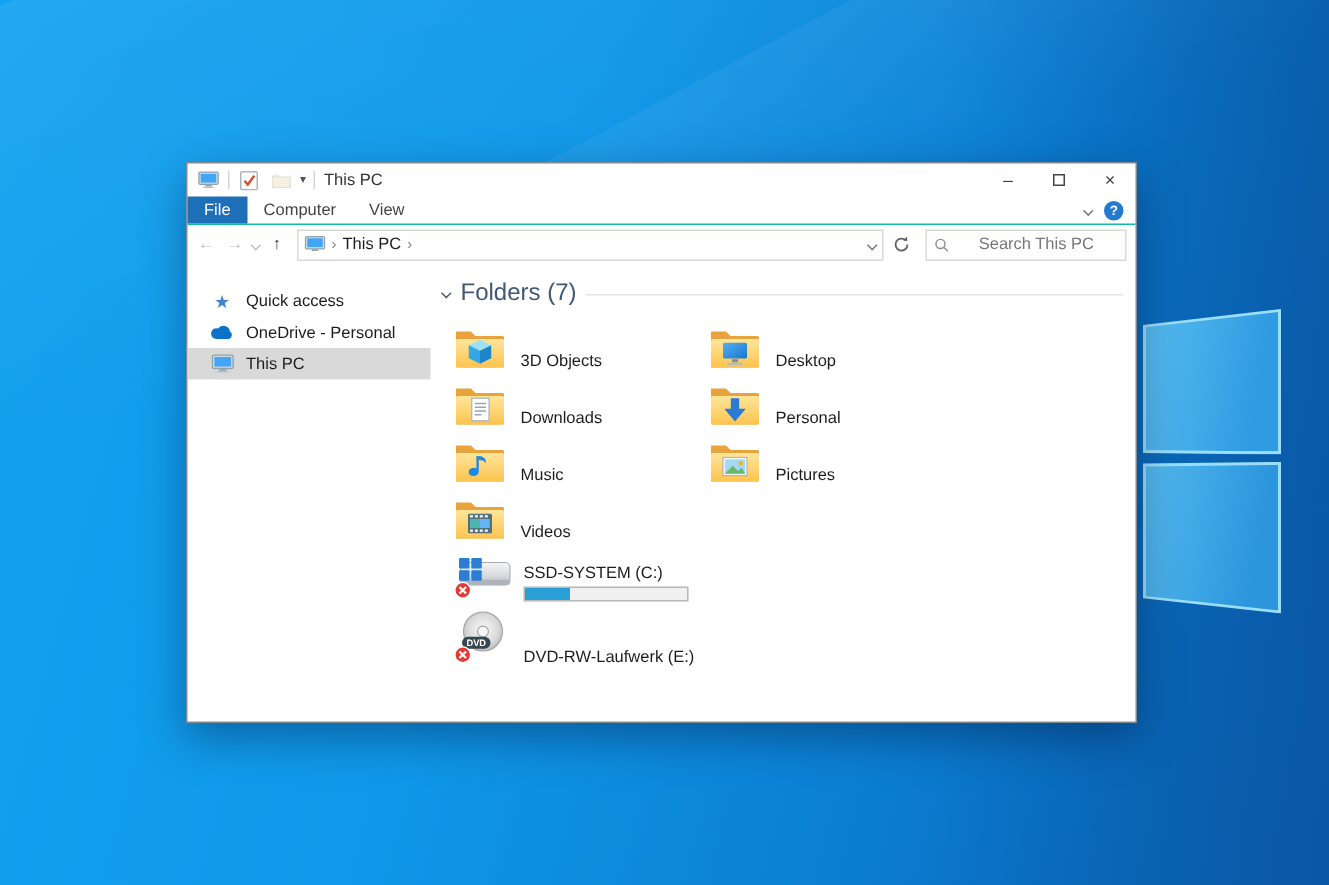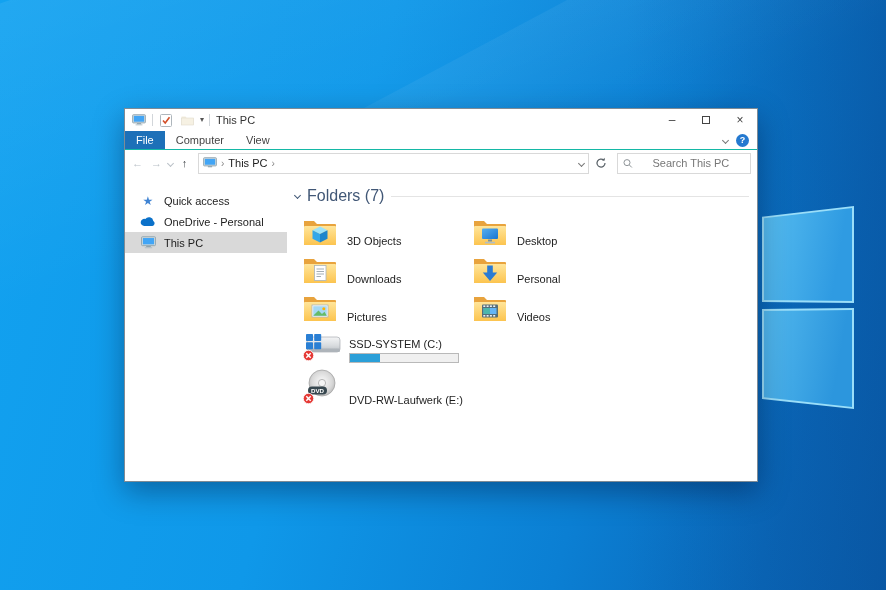--- a/index.html
+++ b/index.html
@@ -303,20 +303,29 @@
 
           <div class="tile">
             <svg width="34" height="30" viewBox="0 0 34 30">
               <path d="M1 4 h10 l3 3 h18 a1 1 0 0 1 1 1 v19 a1 1 0 0 1 -1 1 h-30 a1 1 0 0 1 -1 -1 z" fill="#e8a33d"></path>
               <rect x="1" y="9" width="32" height="19" rx="1" fill="url(#goldFront)"></rect>
               <path d="M14.2 10.5 h5.6 v7 h4.4 L17 26 L9.8 17.5 h4.4 z" fill="#2b7bd4"></path>
             </svg>
             <span class="tile-label">Personal</span>
           </div>
 
+          <div class="tile">
+            <svg width="34" height="30" viewBox="0 0 34 30">
+              <path d="M1 4 h10 l3 3 h18 a1 1 0 0 1 1 1 v19 a1 1 0 0 1 -1 1 h-30 a1 1 0 0 1 -1 -1 z" fill="#e8a33d"></path>
+              <rect x="1" y="9" width="32" height="19" rx="1" fill="url(#goldFront)"></rect>
+              <path d="M16.2 11 v10.6 a3.4 2.8 0 1 1 -1.6 -2.4 V11 z" fill="#1e88e5"></path>
+              <path d="M16.2 11 c3.6 0.4 5 2.2 4.8 4.8 c-0.9 -1.5 -2.8 -2.2 -4.8 -2.2 z" fill="#1e88e5"></path>
+            </svg>
+            <span class="tile-label">Music</span>
+          </div>
 
           <div class="tile">
             <svg width="34" height="30" viewBox="0 0 34 30">
               <path d="M1 4 h10 l3 3 h18 a1 1 0 0 1 1 1 v19 a1 1 0 0 1 -1 1 h-30 a1 1 0 0 1 -1 -1 z" fill="#e8a33d"></path>
               <rect x="1" y="9" width="32" height="19" rx="1" fill="url(#goldFront)"></rect>
               <rect x="9" y="12" width="16" height="12" fill="#fff" stroke="#aab4bb" stroke-width="0.8"></rect>
               <rect x="10.2" y="13.2" width="13.6" height="9.6" fill="#a5d8f5"></rect>
               <polygon points="10.2,22.8 15.5,17.5 19,21 21.5,18.8 23.8,22.8" fill="#66bb6a"></polygon>
               <circle cx="20.8" cy="15.8" r="1.5" fill="#ffb300"></circle>
             </svg>

